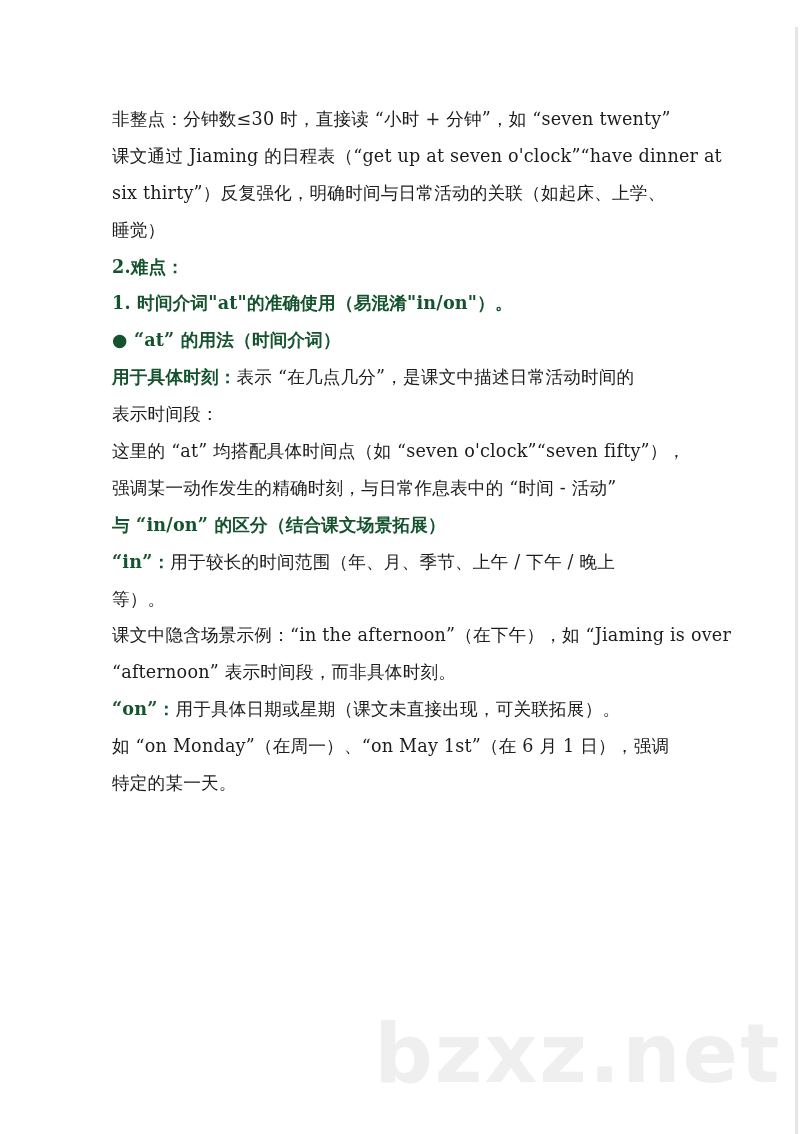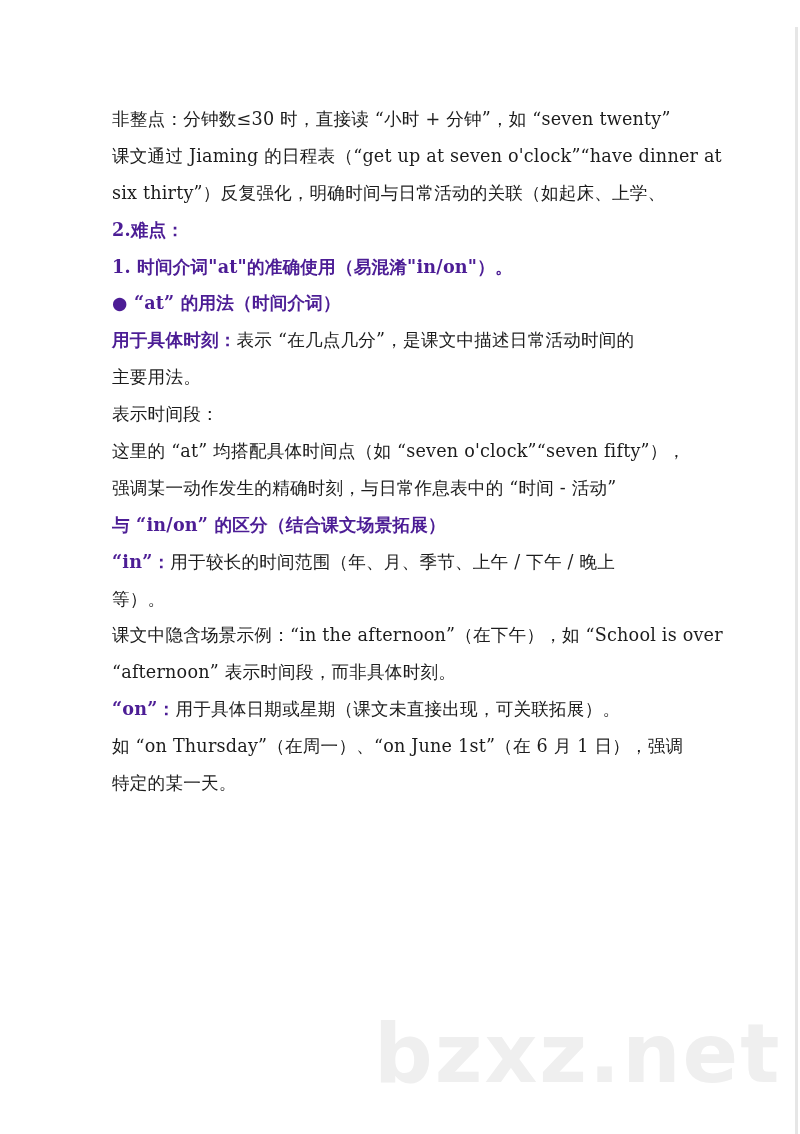--- a/index.html
+++ b/index.html
@@ -34,21 +34,21 @@
     }
     .line {
       height: 36.9px;
       line-height: 26px;
       font-size: 17.6px;
       white-space: nowrap;
       letter-spacing: 0.2px;
     }
     .bold {
       font-weight: bold;
-      color: #4c1d95;
+      color: #14532d;
     }
     .watermark {
       position: absolute;
       left: 374px;
       top: 986px;
       font-family: "DejaVu Sans", "Liberation Sans", sans-serif;
       font-weight: bold;
       font-size: 82px;
       letter-spacing: 2px;
       color: #efefef;
@@ -57,31 +57,31 @@
     }
   </style>
 </head>
 <body>
 
 <div class="page">
   <div class="content" id="content">
       <div class="line"><span>非整点：分钟数≤30 时，直接读 “小时 + 分钟”，如 “seven twenty”</span></div>
       <div class="line"><span>课文通过 Jiaming 的日程表（“get up at seven o'clock”“have dinner at</span></div>
       <div class="line"><span>six thirty”）反复强化，明确时间与日常活动的关联（如起床、上学、</span></div>
+      <div class="line"><span>睡觉）</span></div>
       <div class="line"><span class="bold">2.难点：</span></div>
       <div class="line"><span class="bold">1. 时间介词"at"的准确使用（易混淆"in/on"）。</span></div>
       <div class="line"><span class="bold">● “at” 的用法（时间介词）</span></div>
       <div class="line"><span class="bold">用于具体时刻：</span><span>表示 “在几点几分”，是课文中描述日常活动时间的</span></div>
-      <div class="line"><span>主要用法。</span></div>
       <div class="line"><span>表示时间段：</span></div>
       <div class="line"><span>这里的 “at” 均搭配具体时间点（如 “seven o'clock”“seven fifty”），</span></div>
       <div class="line"><span>强调某一动作发生的精确时刻，与日常作息表中的 “时间 - 活动”</span></div>
       <div class="line"><span class="bold">与 “in/on” 的区分（结合课文场景拓展）</span></div>
       <div class="line"><span class="bold">“in”：</span><span>用于较长的时间范围（年、月、季节、上午 / 下午 / 晚上</span></div>
       <div class="line"><span>等）。</span></div>
-      <div class="line"><span>课文中隐含场景示例：“in the afternoon”（在下午），如 “School is over</span></div>
+      <div class="line"><span>课文中隐含场景示例：“in the afternoon”（在下午），如 “Jiaming is over</span></div>
       <div class="line"><span>“afternoon” 表示时间段，而非具体时刻。</span></div>
       <div class="line"><span class="bold">“on”：</span><span>用于具体日期或星期（课文未直接出现，可关联拓展）。</span></div>
-      <div class="line"><span>如 “on Thursday”（在周一）、“on June 1st”（在 6 月 1 日），强调</span></div>
+      <div class="line"><span>如 “on Monday”（在周一）、“on May 1st”（在 6 月 1 日），强调</span></div>
       <div class="line"><span>特定的某一天。</span></div>
     </div>
   <div class="watermark">bzxz.net</div>
 </div>
 
 </body></html>

